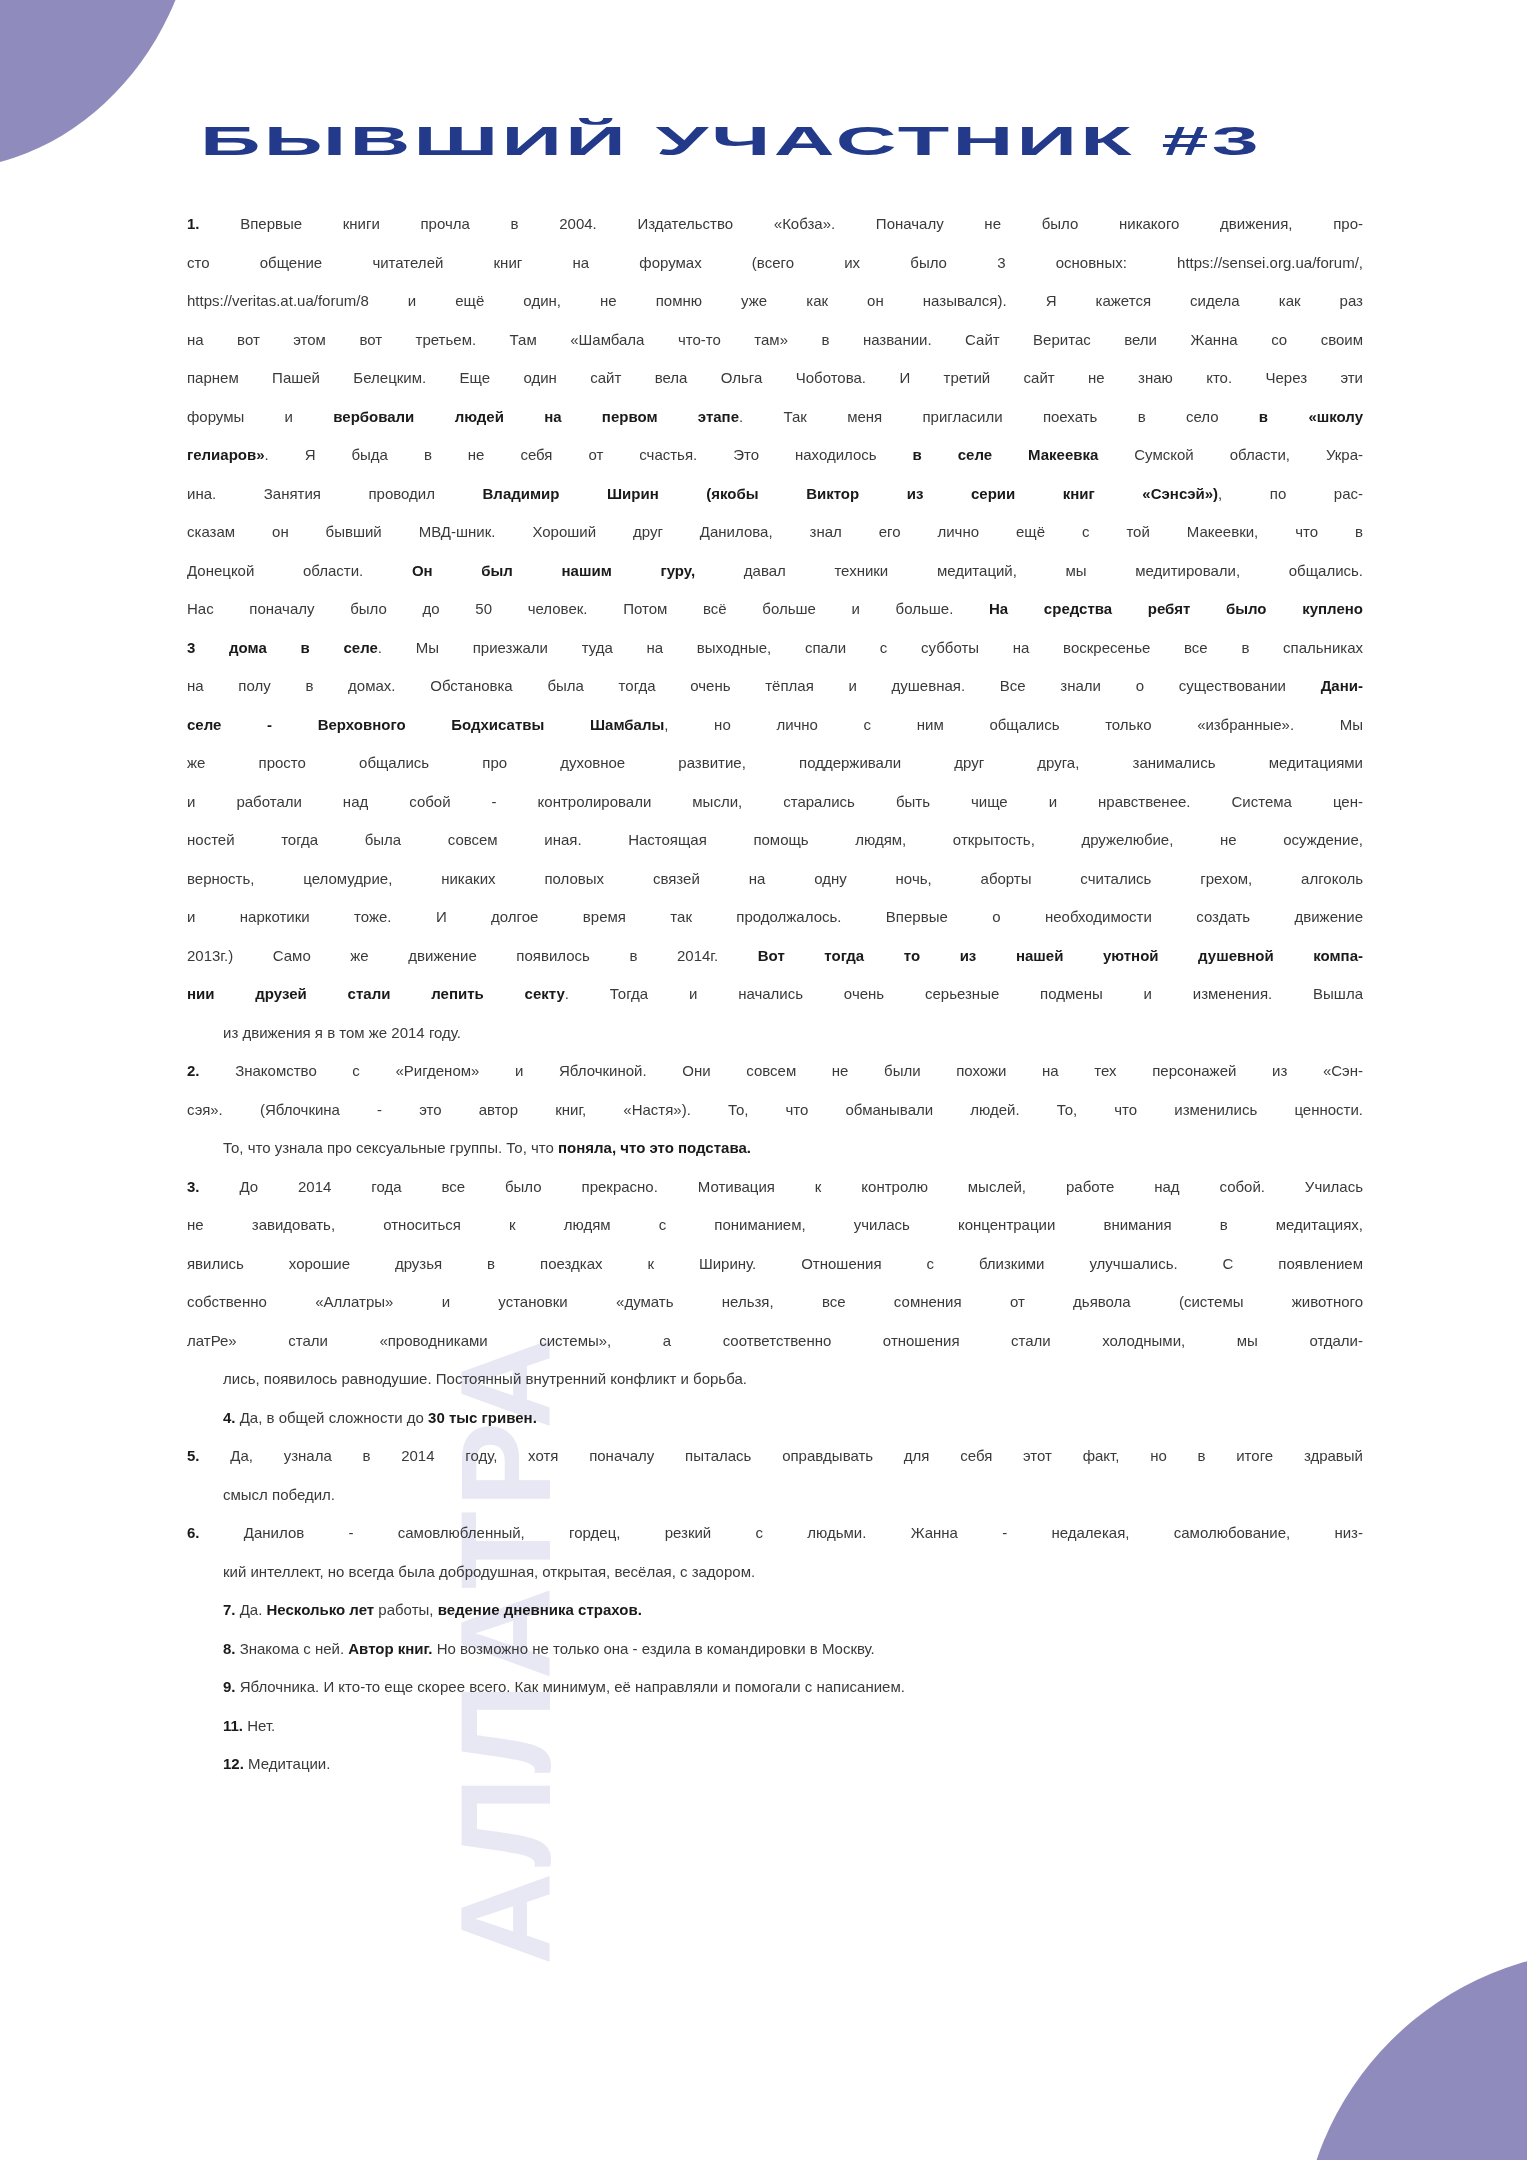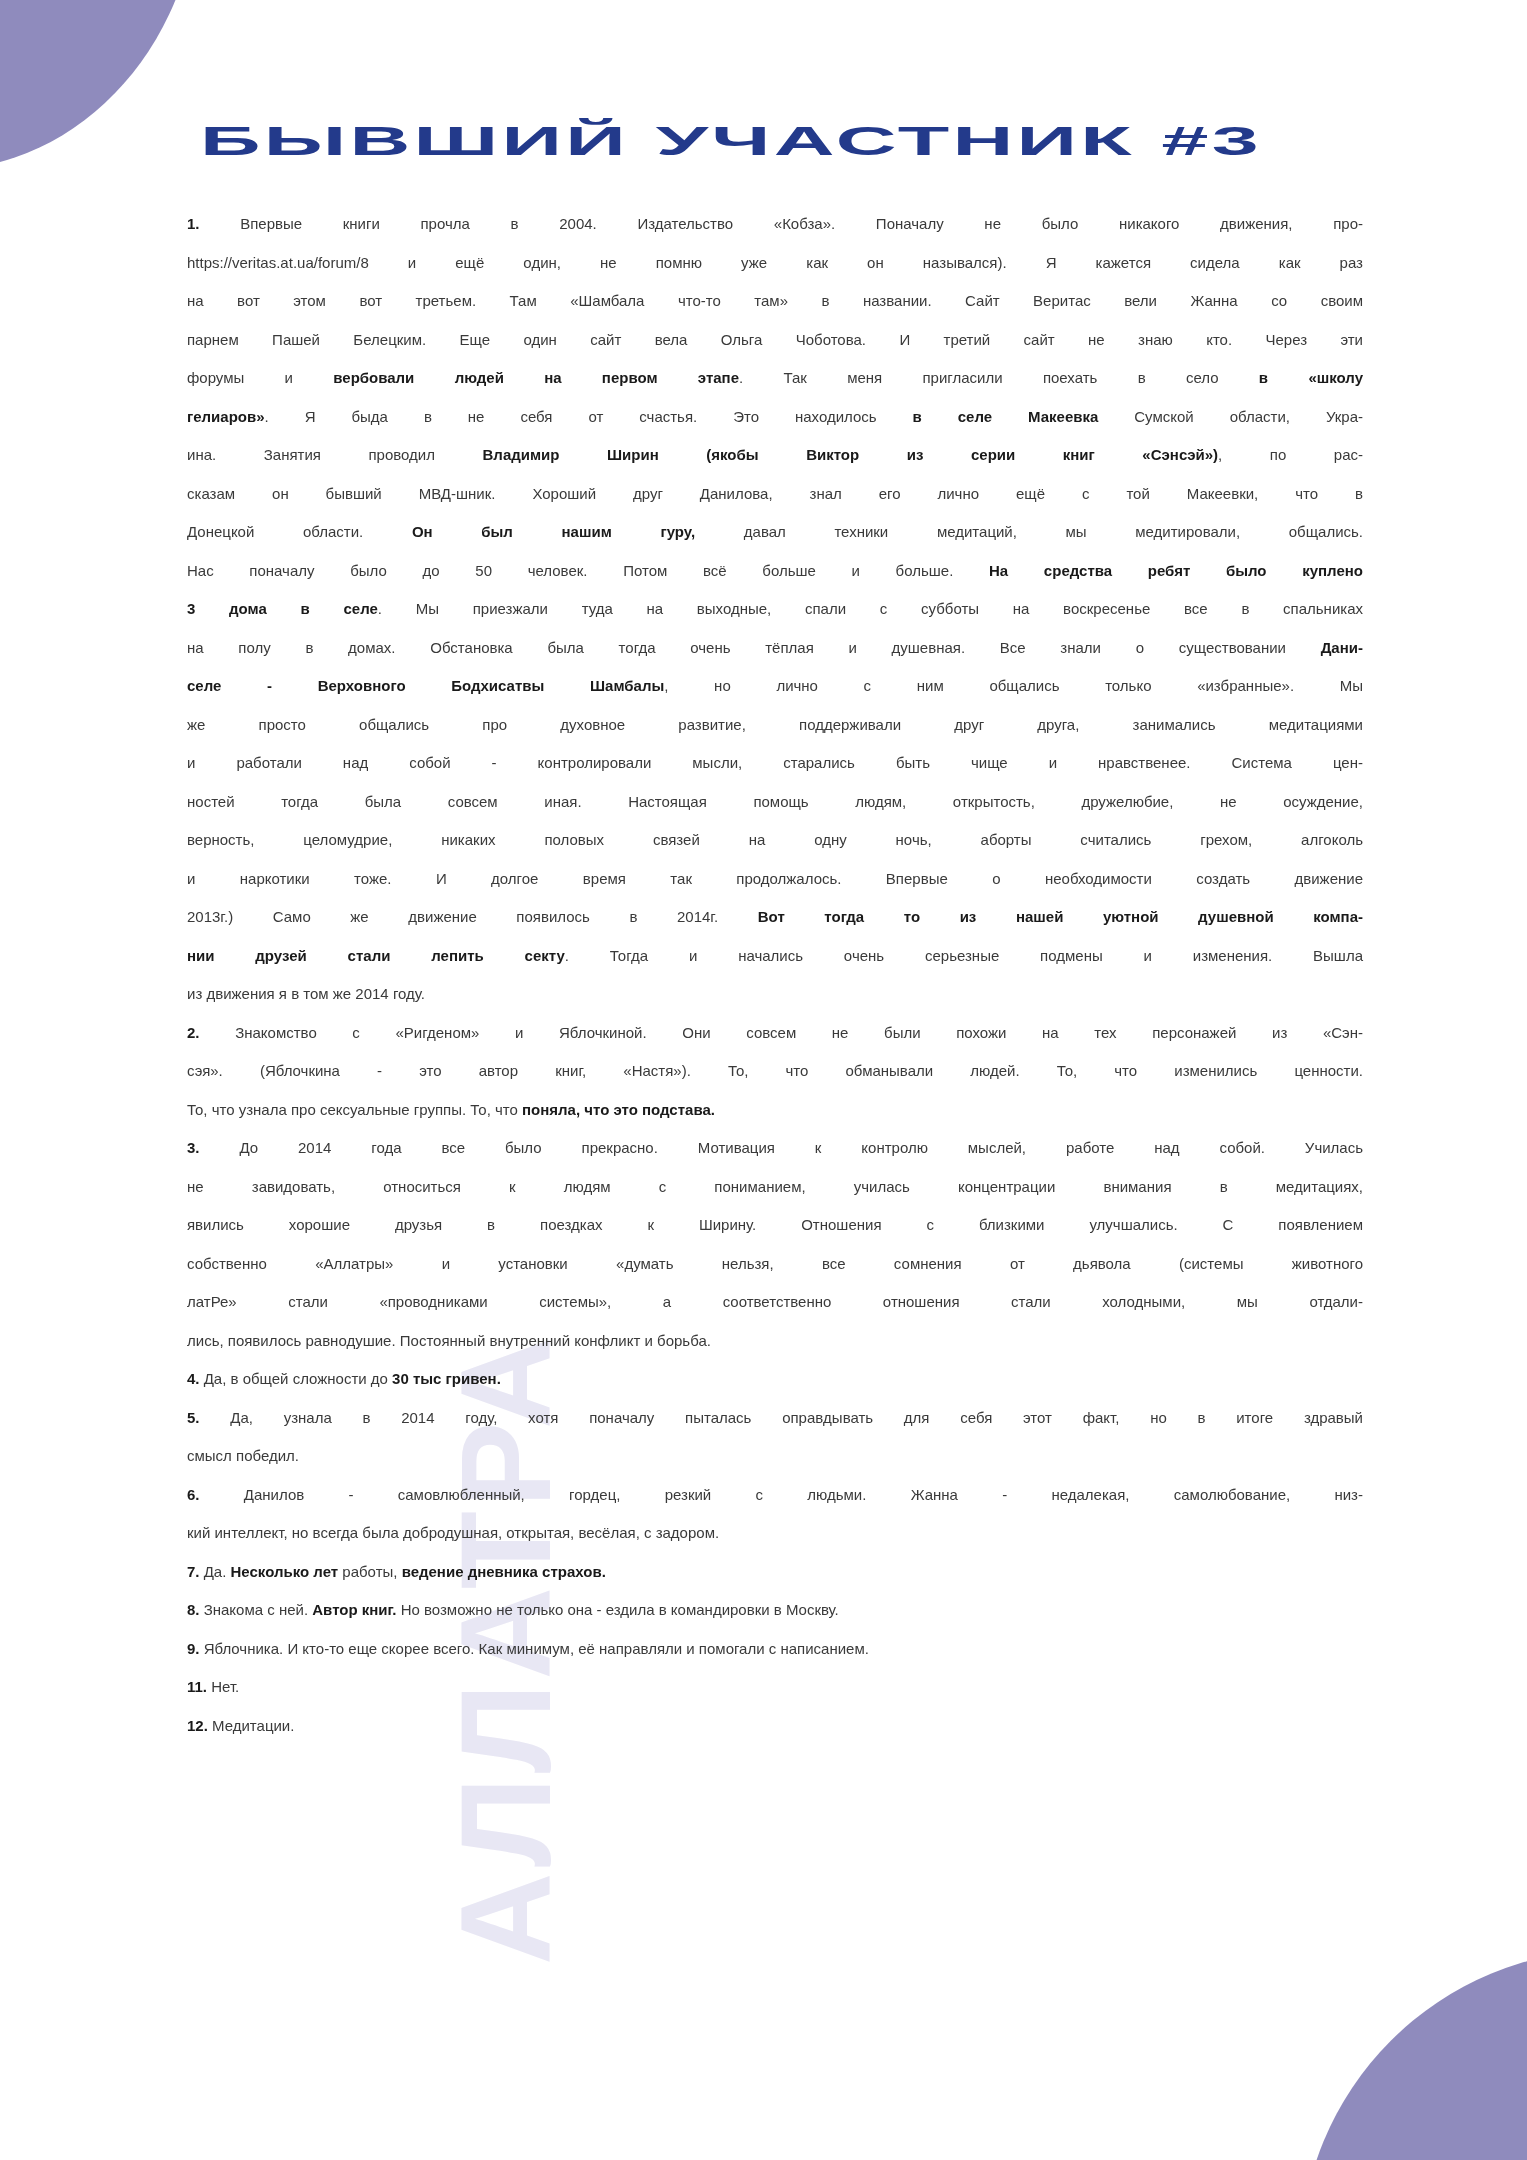--- a/index.html
+++ b/index.html
@@ -21,36 +21,37 @@
     transform-origin:0 0; transform:scale(1.62,0.78); letter-spacing:2px;
   }
   .body-text {
     position:absolute; left:187px; top:205px; width:1176px; z-index:2;
     font-family:"Liberation Sans", sans-serif; font-size:15px; color:#3a3a3a;
   }
   .line {
     height:38.5px; line-height:38.5px; white-space:nowrap;
     text-align:justify; text-align-last:justify; overflow:visible;
   }
-  .line.last { text-align:left; text-align-last:left; }
+  .line.last { text-align:left; text-align-last:left;margin-left:36px; }
   .b { font-weight:bold; color:#1a1a1a;text-align:center; }
   .num { font-weight:bold; color:#1a1a1a; }
 </style>
 </head>
 <body>
 
 <div class="corner-circle corner-tl"></div>
 <div class="corner-circle corner-br"></div>
 <div class="watermark">АЛЛАТРА</div>
 
 <h1 class="title" style="margin:0;">БЫВШИЙ УЧАСТНИК #3</h1>
 
 <div class="body-text" id="answers">
     <div>
       <div class="line"><span class="num">1.</span><span> Впервые книги прочла в 2004. Издательство «Кобза». Поначалу не было никакого движения, про-</span></div>
+      <div class="line"><span>сто общение читателей книг на форумах (всего их было 3 основных: https://sensei.org.ua/forum/,</span></div>
       <div class="line"><span>https://veritas.at.ua/forum/8 и ещё один, не помню уже как он назывался). Я кажется сидела как раз</span></div>
       <div class="line"><span>на вот этом вот третьем. Там «Шамбала что-то там» в названии. Сайт Веритас вели Жанна со своим</span></div>
       <div class="line"><span>парнем Пашей Белецким. Еще один сайт вела Ольга Чоботова. И третий сайт не знаю кто. Через эти</span></div>
       <div class="line"><span>форумы и </span><span class="b">вербовали людей на первом этапе</span><span>. Так меня пригласили поехать в село </span><span class="b">в «школу</span></div>
       <div class="line"><span class="b">гелиаров»</span><span>. Я быда в не себя от счастья. Это находилось </span><span class="b">в селе Макеевка</span><span> Сумской области, Укра-</span></div>
       <div class="line"><span>ина. Занятия проводил </span><span class="b">Владимир Ширин (якобы Виктор из серии книг «Сэнсэй»)</span><span>, по рас-</span></div>
       <div class="line"><span>сказам он бывший МВД-шник. Хороший друг Данилова, знал его лично ещё с той Макеевки, что в</span></div>
       <div class="line"><span>Донецкой области. </span><span class="b">Он был нашим гуру,</span><span> давал техники медитаций, мы медитировали, общались.</span></div>
       <div class="line"><span>Нас поначалу было до 50 человек. Потом всё больше и больше. </span><span class="b">На средства ребят было куплено</span></div>
       <div class="line"><span class="b">3 дома в селе</span><span>. Мы приезжали туда на выходные, спали с субботы на воскресенье все в спальниках</span></div>

